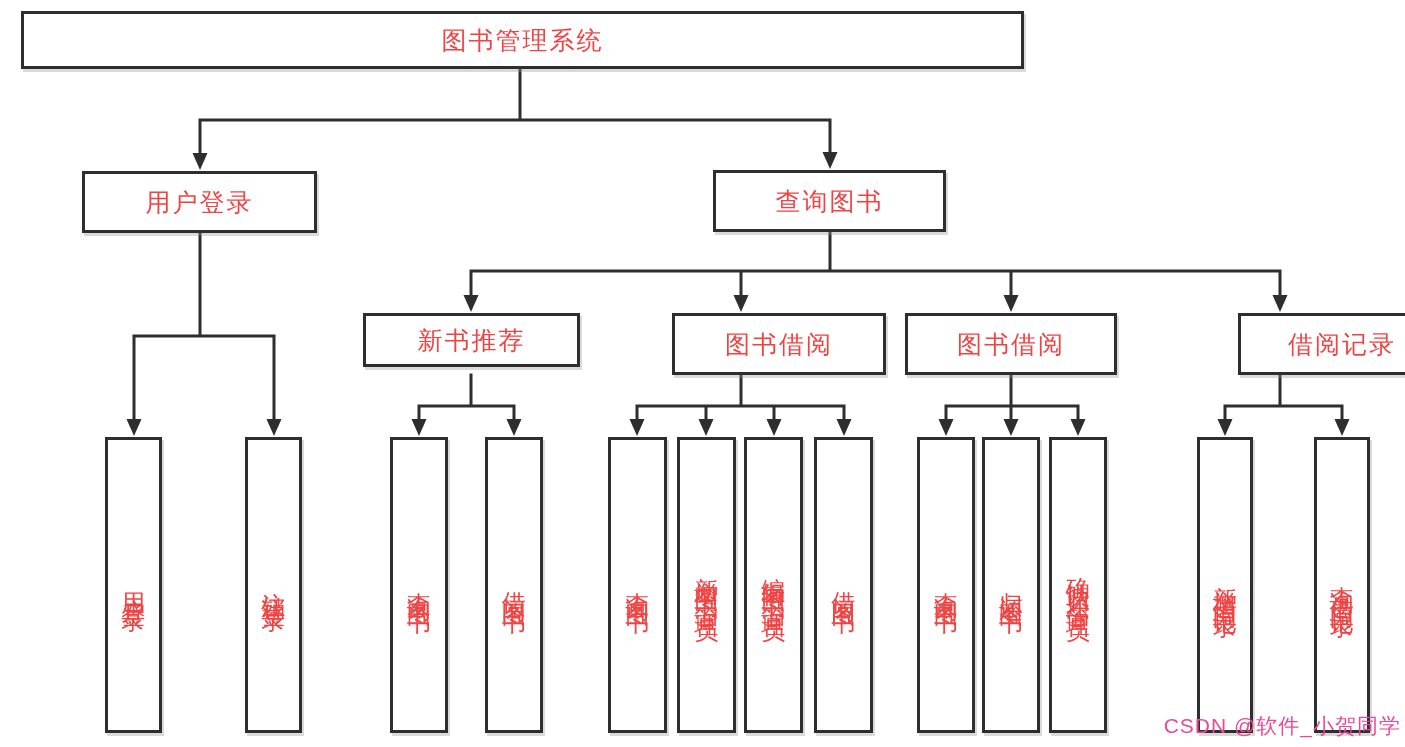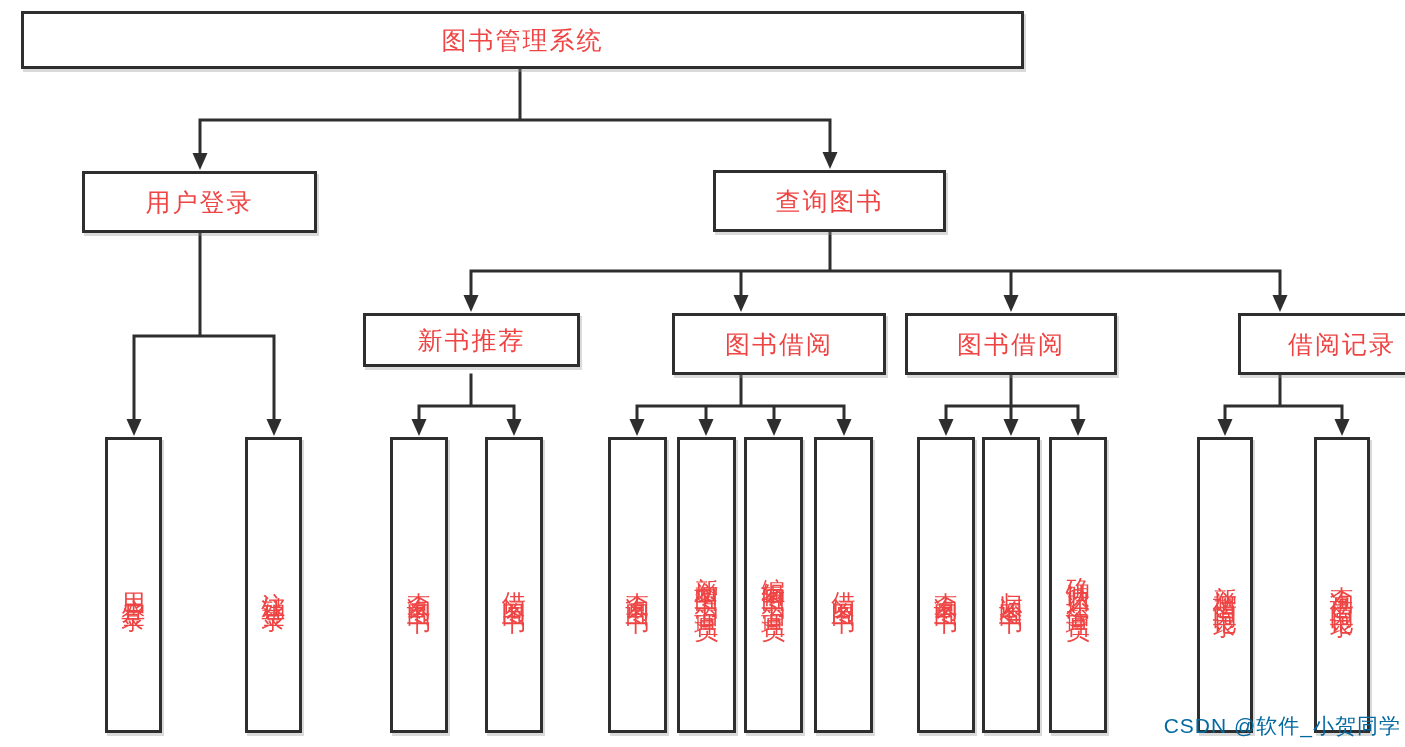--- a/index.html
+++ b/index.html
@@ -19,21 +19,21 @@
   .box .lbl{
     color:#ef4444;white-space:nowrap;
   }
   .h .lbl{font-size:25px;letter-spacing:2px;}
   .v .lbl{
     writing-mode:vertical-rl;text-orientation:mixed;
     font-size:24px;letter-spacing:6px;line-height:1.15;
   }
   .watermark{
     position:absolute;right:4px;top:712px;
-    font-size:21px;color:#0369a1;letter-spacing:1px;
+    font-size:21px;color:#ec4899;letter-spacing:1px;
     white-space:nowrap;
   }
 </style>
 </head>
 <body>
 
 <div class="stage">
 
   <svg class="wires" width="1405" height="747" viewBox="0 0 1405 747">
     <path fill="none" stroke="#2e2e2e" stroke-width="3" stroke-linecap="square" d="

